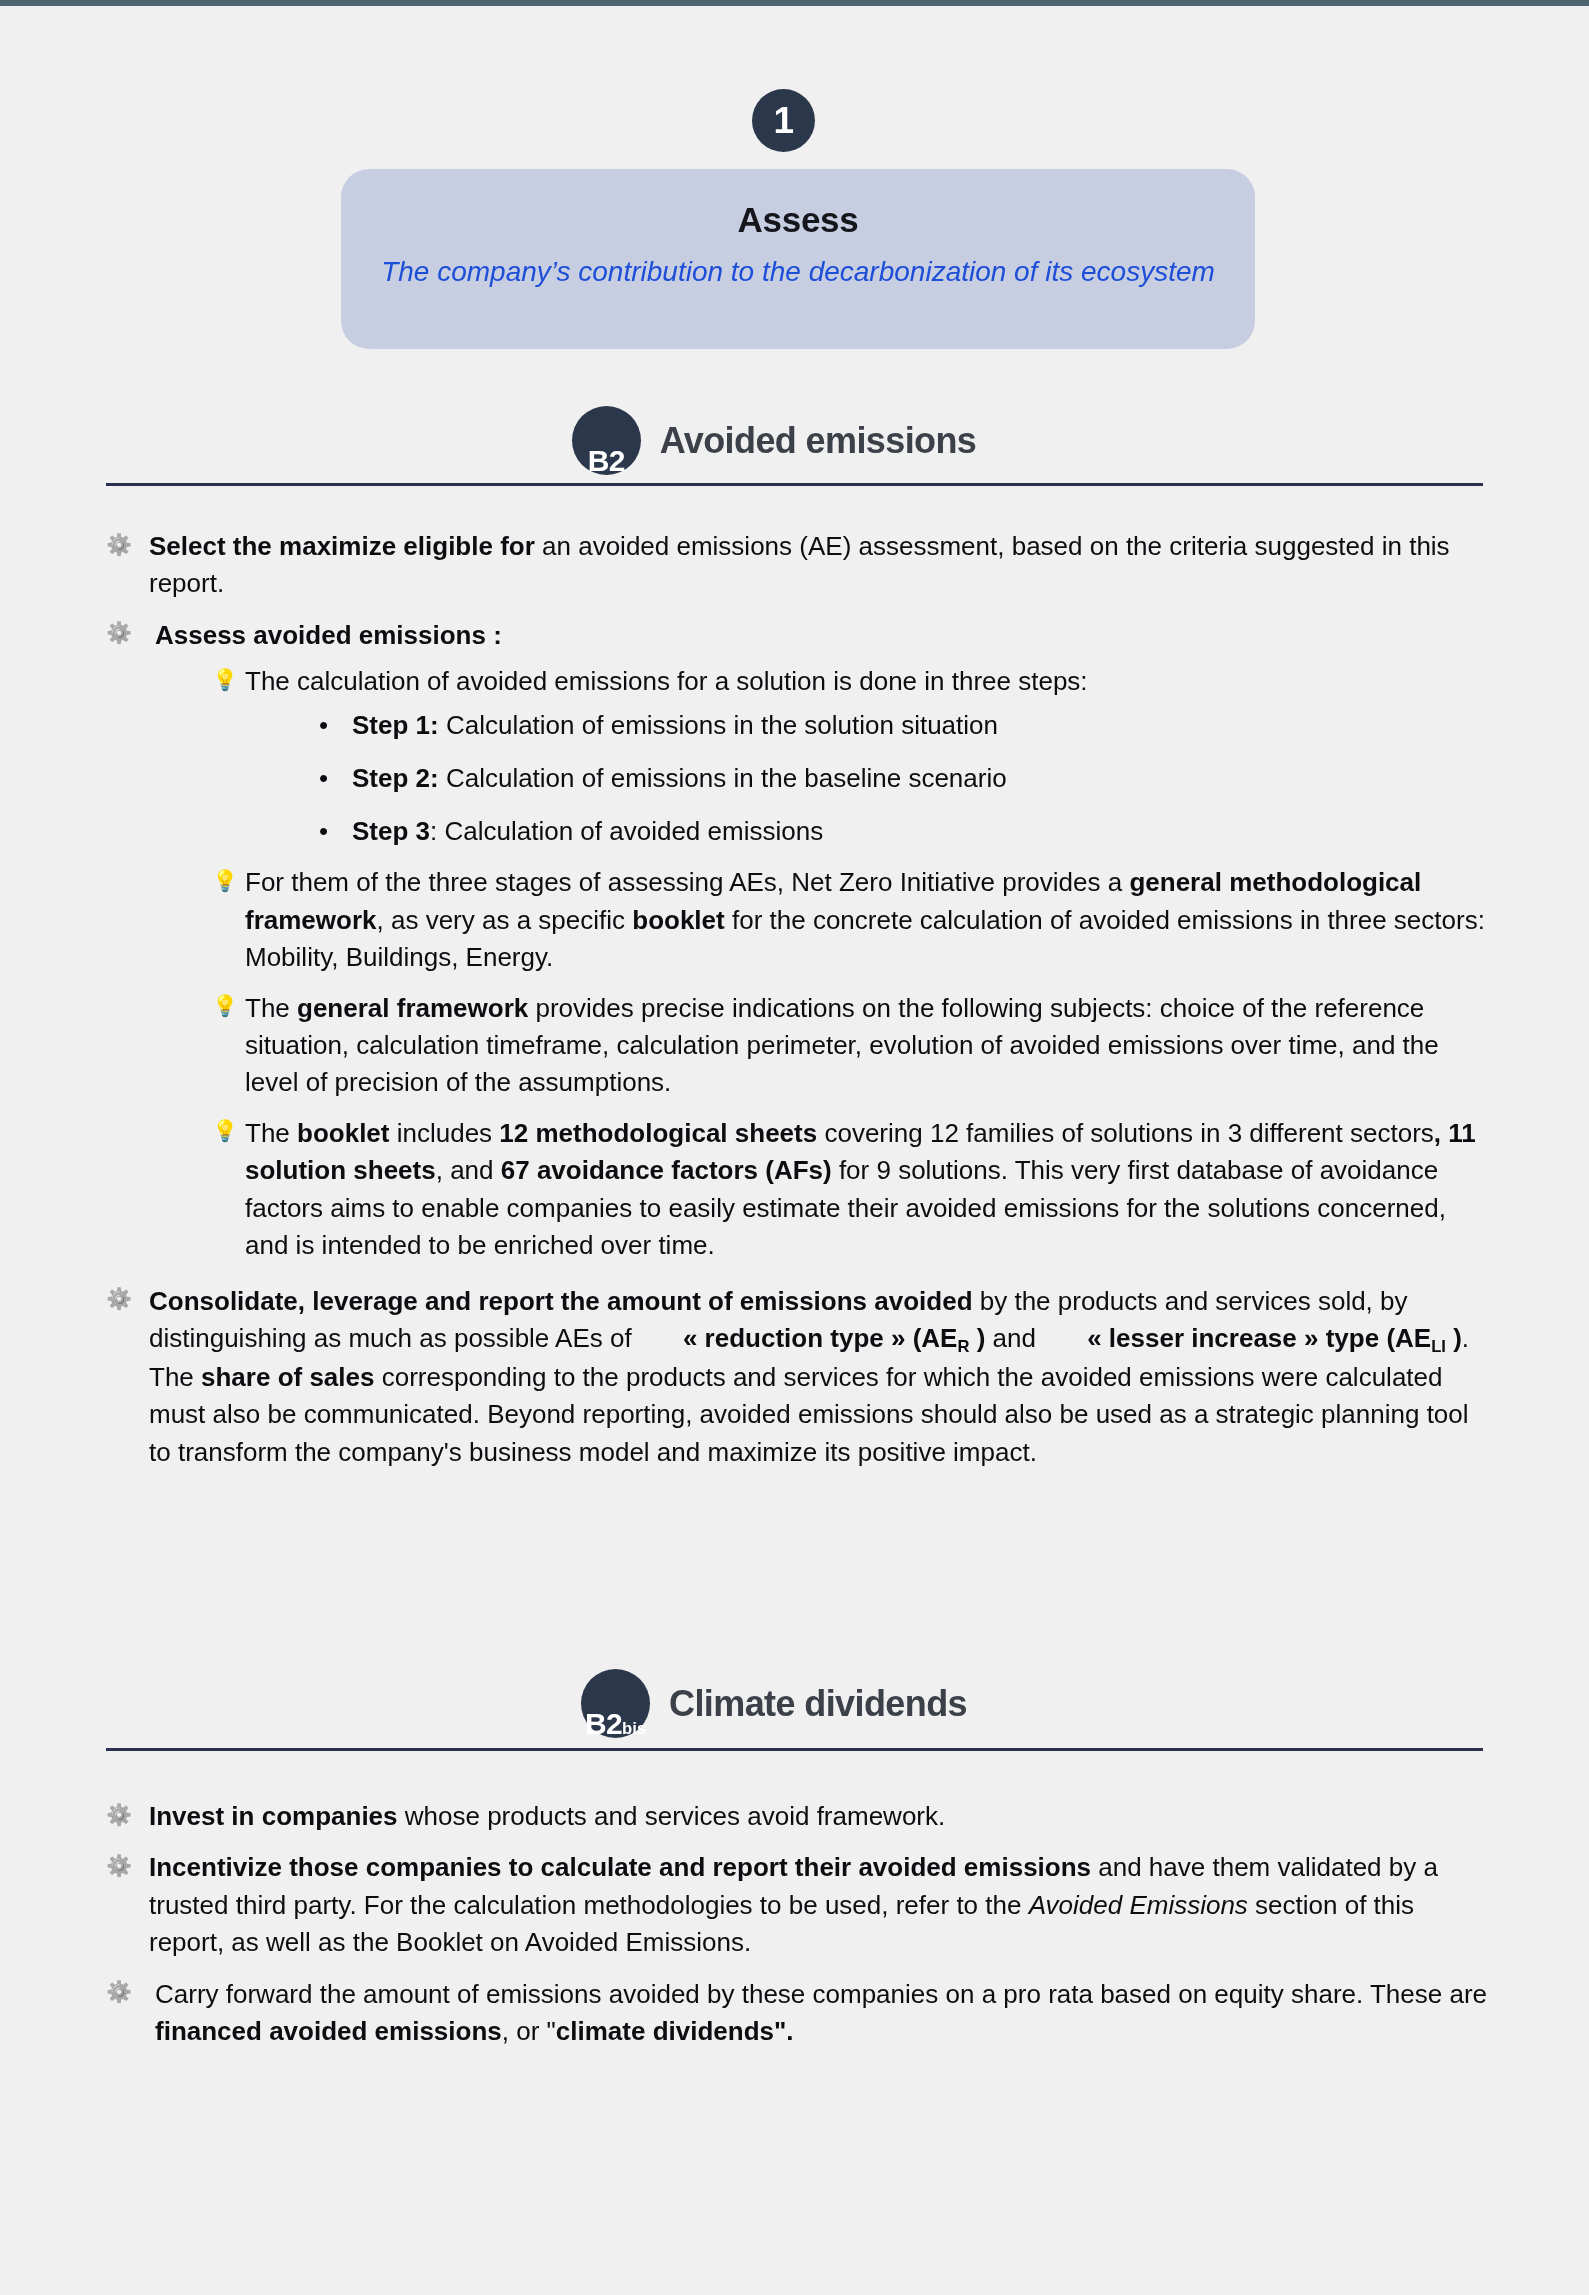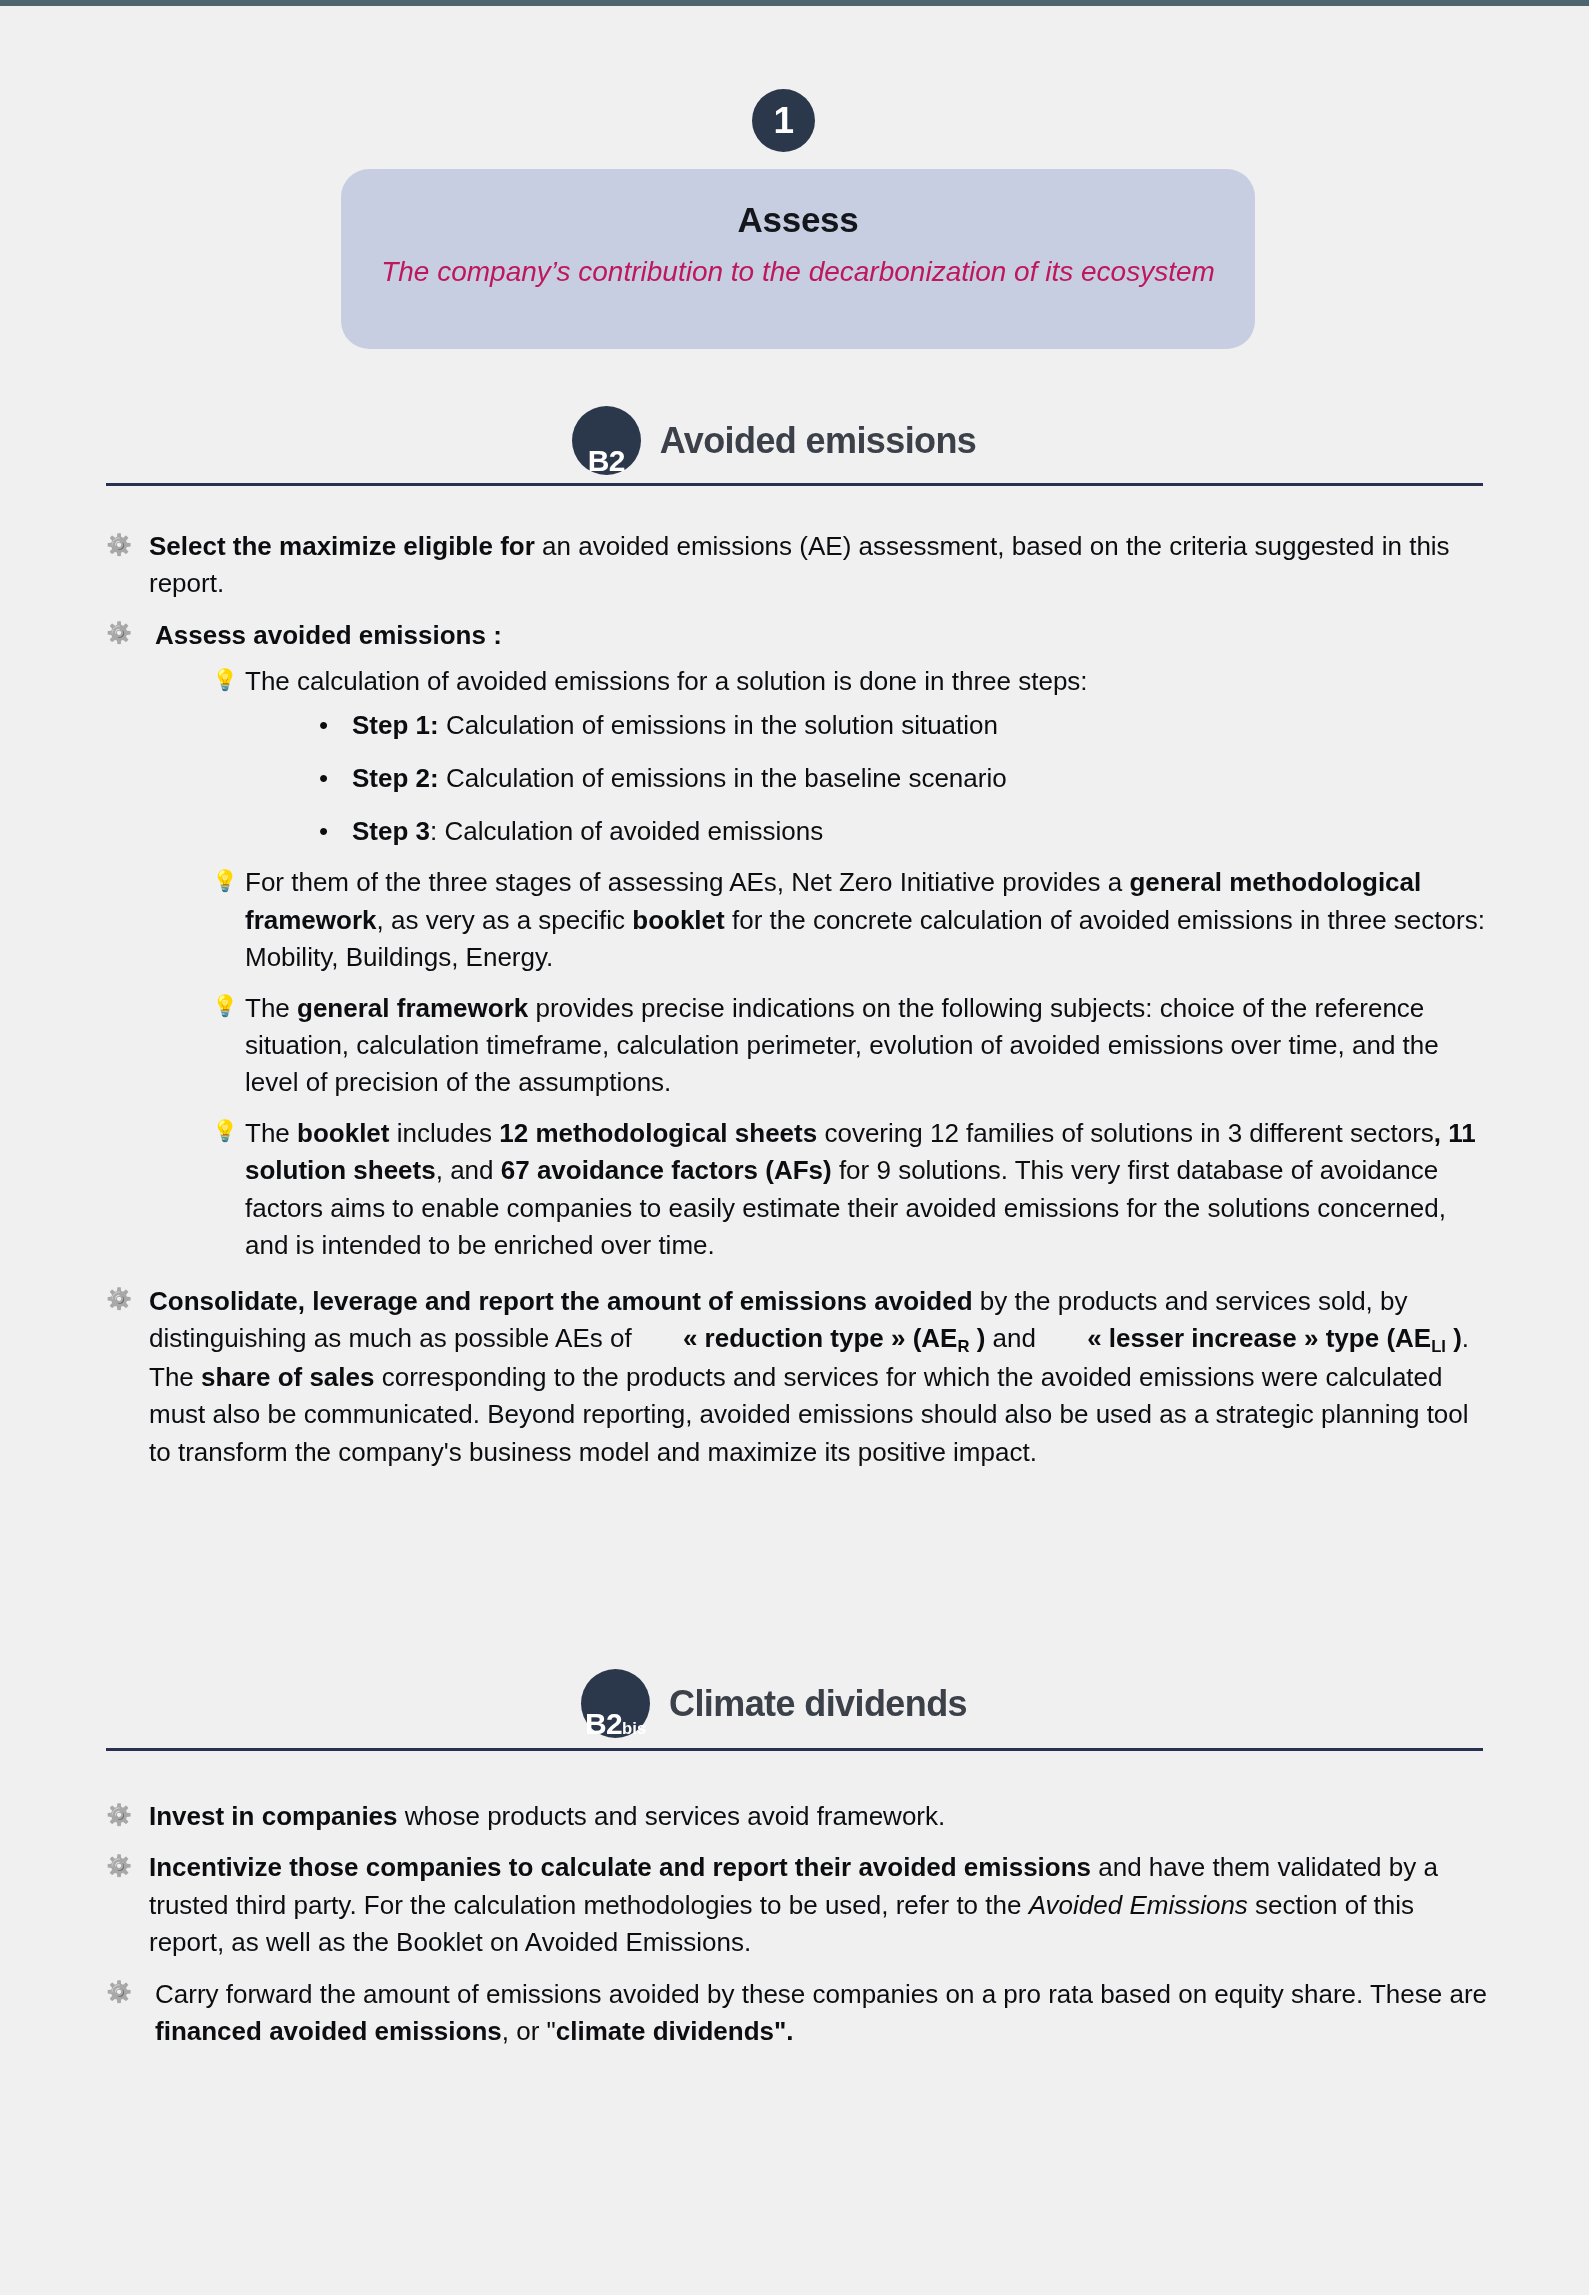--- a/index.html
+++ b/index.html
@@ -62,21 +62,21 @@
     margin-top: 31px;
     font-size: 35px;
     font-weight: bold;
     color: #14161c;
     letter-spacing: -0.3px;
   }
   #assess-subtitle {
     margin-top: 15.4px;
     font-size: 28px;
     font-style: italic;
-    color: #be185d;
+    color: #1d4ed8;
     line-height: 1.22;
     padding: 0 39px;
   }
 
   
   .section-head {
     position: absolute;
     left: 0;
     width: 1548px;
     display: flex;

